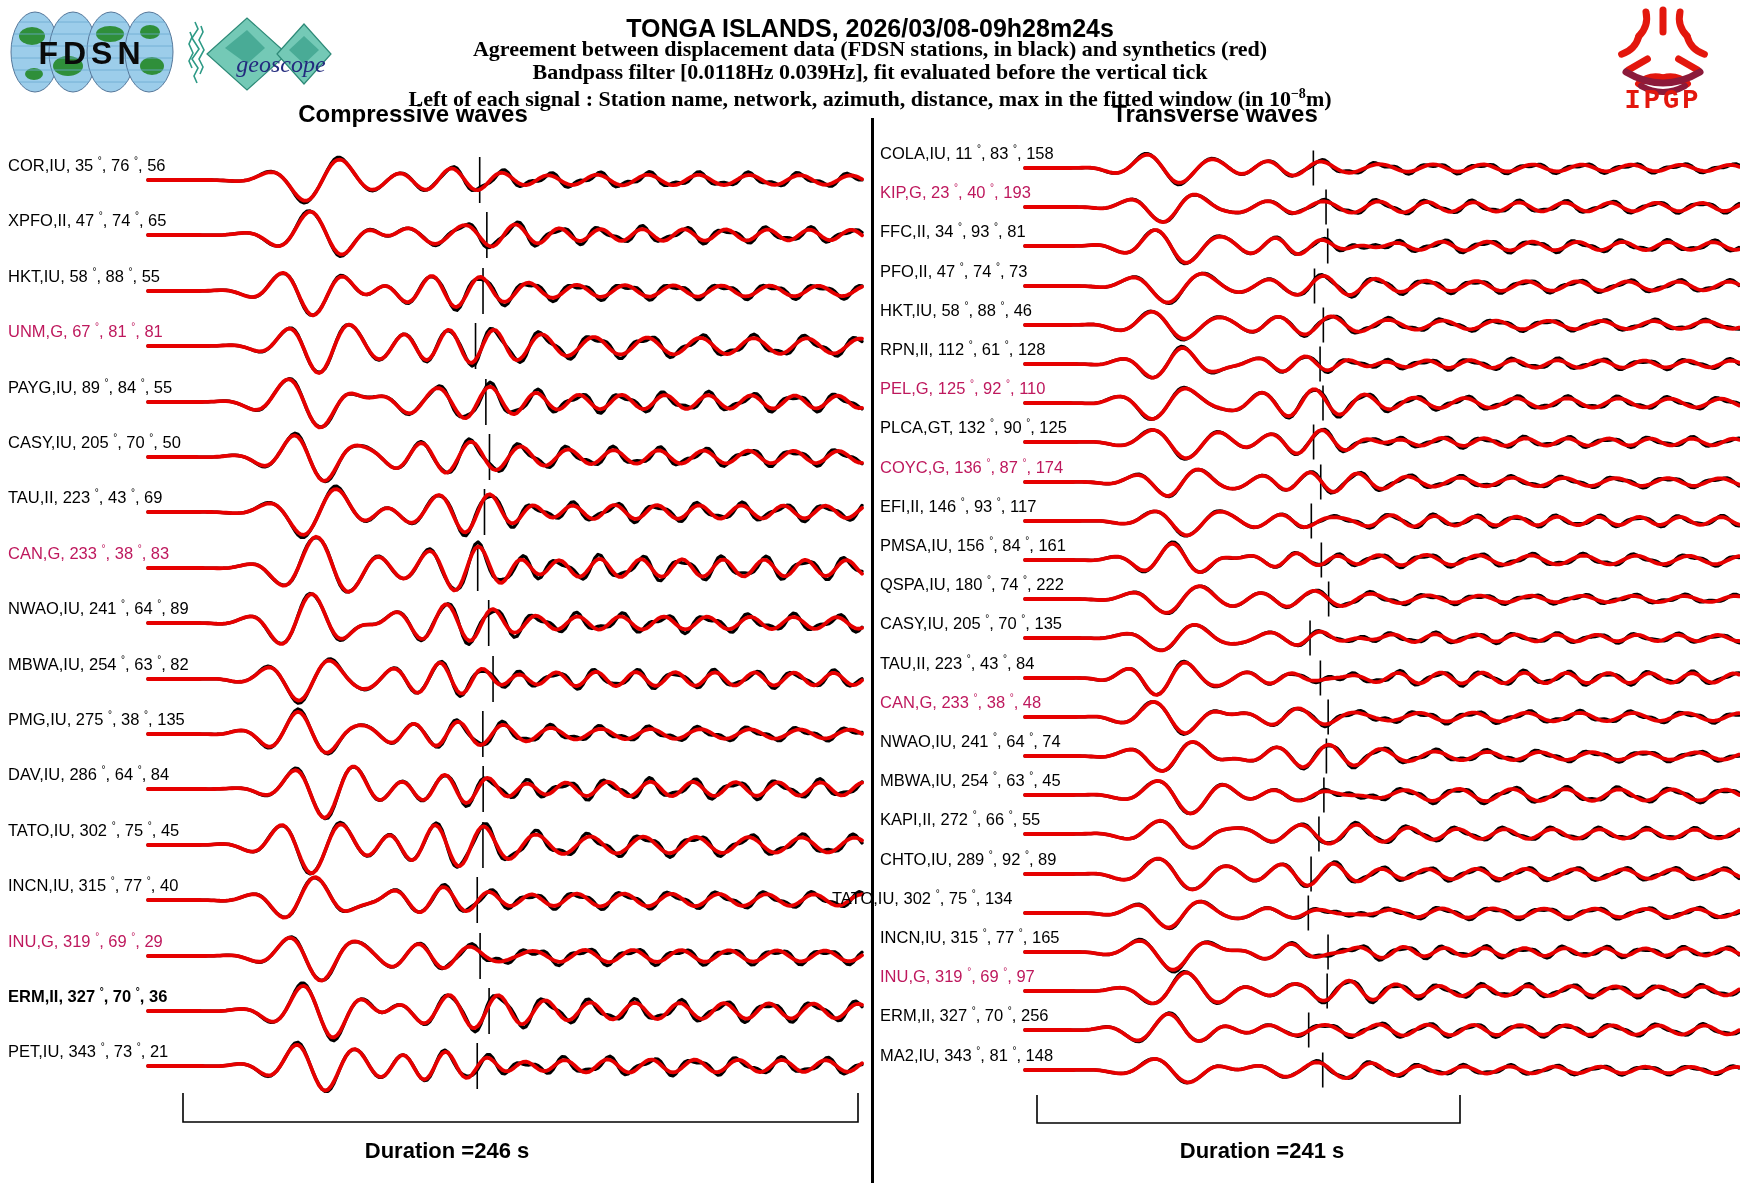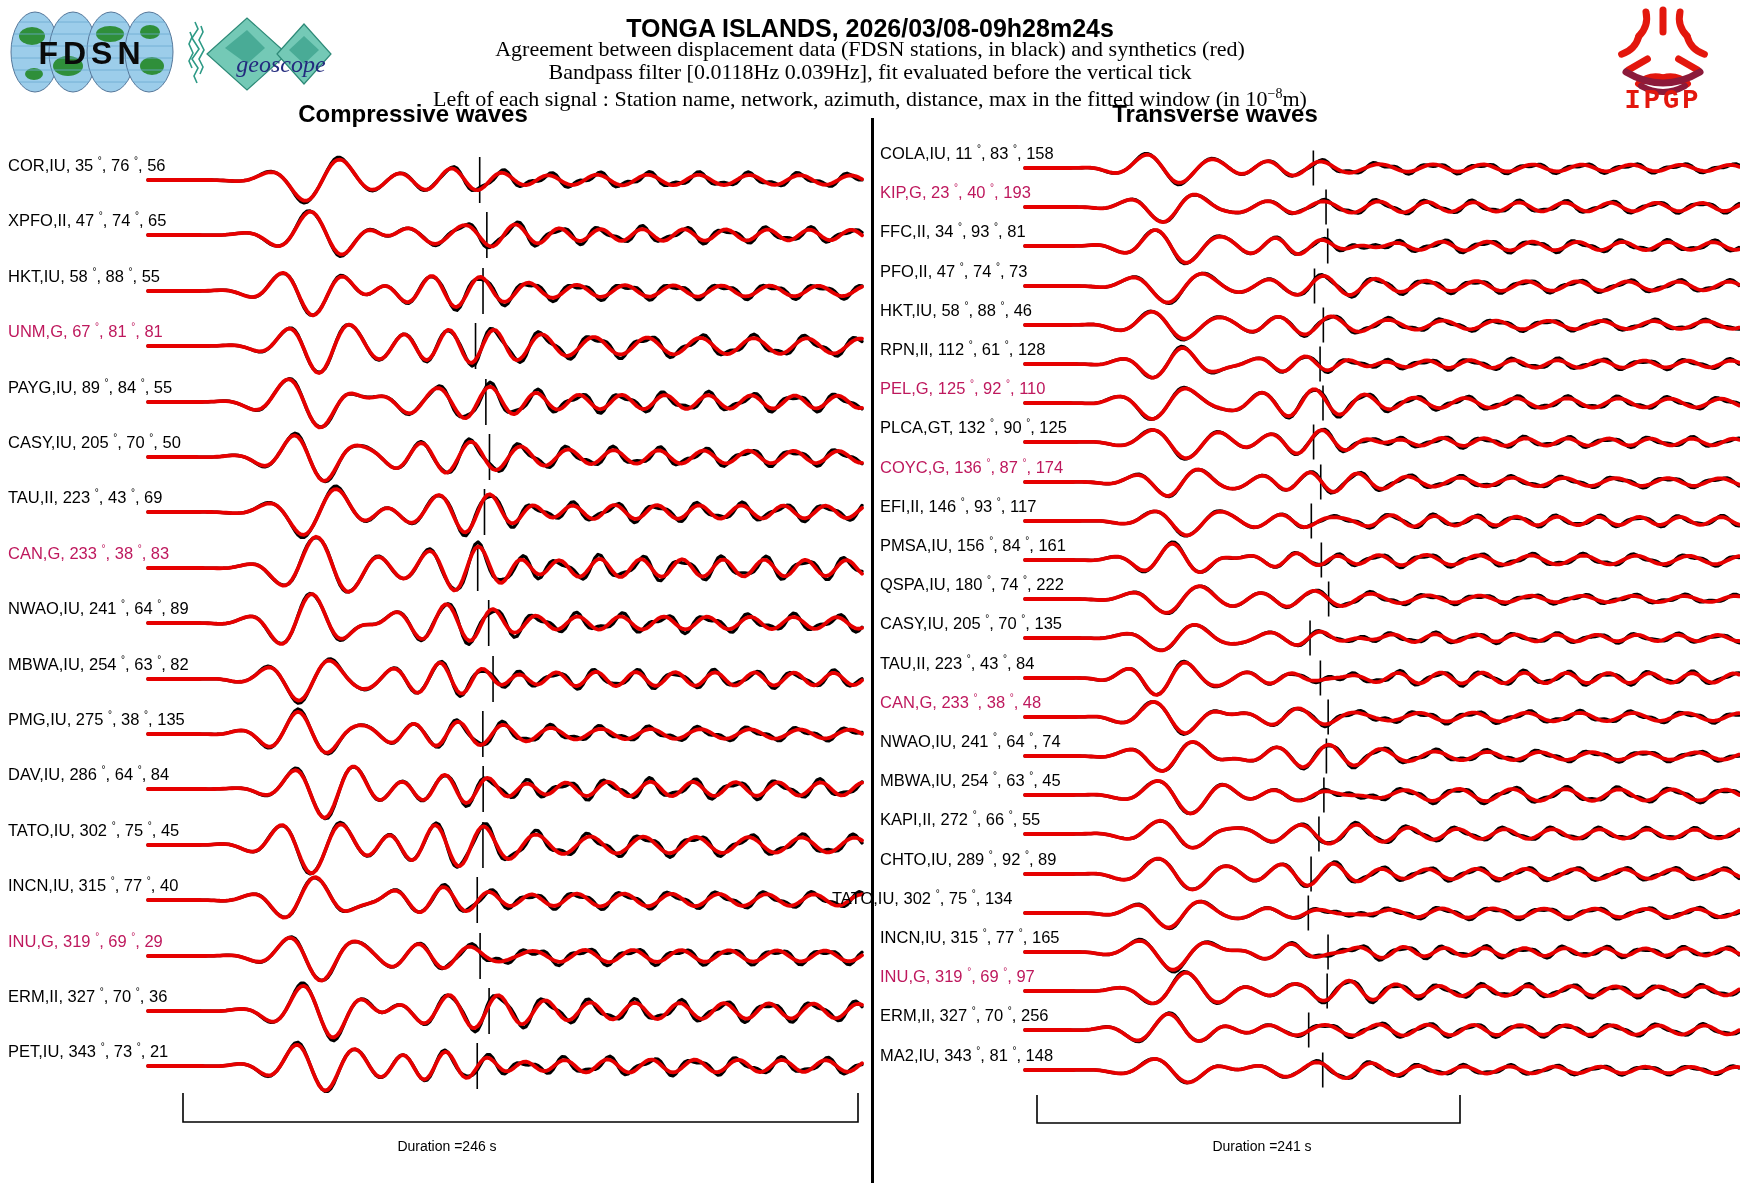--- a/index.html
+++ b/index.html
@@ -1,28 +1,28 @@
 <!DOCTYPE html>
 <html><head>
 <meta charset="utf-8">
 <style>
   html,body{margin:0;padding:0;background:#ffffff;}
   #fig{position:relative;width:1740px;height:1183px;background:#fff;overflow:hidden;
        font-family:"Liberation Sans",sans-serif;}
-  .hdr{position:absolute;left:0;width:1740px;text-align:center;color:#000;}
+  .hdr{position:absolute;left:0;width:1740px;text-align:center;color:#000;font-weight:bold;}
   #title{top:14px;font-size:25px;font-weight:bold;font-family:"Liberation Sans",sans-serif;}
   .sub{font-family:"Liberation Serif",serif;font-size:22px;}
   #sub1{top:36px;} #sub2{top:59px;} #sub3{top:86px;}
   sup.exp{font-size:14px;}
   .coltitle{position:absolute;transform:translateX(-50%);font-size:24px;font-weight:bold;color:#000;white-space:nowrap;}
   .stlabel{position:absolute;font-size:16.5px;color:#000;white-space:nowrap;height:22px;line-height:22px;z-index:3;}
   .stlabel.green{color:#be185d;}
   .deg{font-size:10px;position:relative;top:-7px;}
   .rowsvg{position:absolute;overflow:visible;z-index:2;}
-  .durlabel{position:absolute;transform:translateX(-50%);font-size:14px;color:#000;white-space:nowrap;}
+  .durlabel{position:absolute;transform:translateX(-50%);font-size:22px;color:#000;white-space:nowrap;font-weight:bold;}
   #overlay{position:absolute;left:0;top:0;z-index:1;}
   .logo{position:absolute;}
 </style>
 </head>
 <body>
 
 <div id="fig">
 
   <svg class="logo" style="left:10px;top:8px;" width="165" height="88" viewBox="0 0 165 88">
     <defs>
@@ -197,21 +197,21 @@
         <line x1="329.2369880795572" x2="329.2369880795572" y1="-23" y2="23" stroke="#000" stroke-width="1.6"></line>
         <path d="M0.0,0.00 L3.0,0.00 6.0,0.00 9.0,0.00 12.0,0.00 15.0,0.00 18.0,-0.00 21.0,-0.00 24.0,-0.00 27.0,-0.00 30.0,-0.00 33.0,-0.00 36.0,-0.00 39.0,-0.00 42.0,-0.01 45.0,-0.01 48.0,-0.01 51.0,0.00 54.0,0.03 57.0,0.09 60.0,0.18 63.0,0.31 66.0,0.47 69.0,0.64 72.0,0.79 75.0,0.85 78.0,0.77 81.0,0.48 84.0,-0.04 87.0,-0.77 90.0,-1.65 93.0,-2.61 96.0,-3.60 99.0,-4.56 102.0,-5.40 105.0,-5.94 108.0,-5.94 111.0,-5.11 114.0,-3.27 117.0,-0.44 120.0,3.09 123.0,6.86 126.0,10.41 129.0,13.38 132.0,15.61 135.0,16.98 138.0,17.29 141.0,16.20 144.0,13.34 147.0,8.59 150.0,2.26 153.0,-4.84 156.0,-11.60 159.0,-17.04 162.0,-20.59 165.0,-22.19 168.0,-22.09 171.0,-20.59 174.0,-17.86 177.0,-13.93 180.0,-8.94 183.0,-3.32 186.0,2.22 189.0,6.85 192.0,9.96 195.0,11.36 198.0,11.35 201.0,10.46 204.0,9.26 207.0,8.10 210.0,7.07 213.0,6.12 216.0,5.15 219.0,4.13 222.0,3.05 225.0,1.91 228.0,0.65 231.0,-0.83 234.0,-2.64 237.0,-4.76 240.0,-6.99 243.0,-8.94 246.0,-10.11 249.0,-9.98 252.0,-8.27 255.0,-5.03 258.0,-0.72 261.0,3.89 264.0,7.94 267.0,10.75 270.0,11.97 273.0,11.64 276.0,9.96 279.0,7.17 282.0,3.39 285.0,-1.25 288.0,-6.38 291.0,-11.22 294.0,-14.59 297.0,-15.35 300.0,-12.90 303.0,-7.65 306.0,-0.97 309.0,5.27 312.0,9.50 315.0,11.05 318.0,10.29 321.0,8.31 324.0,6.12 327.0,4.16 330.0,2.19 333.0,-0.37 336.0,-3.70 339.0,-7.27 342.0,-9.84 345.0,-10.11 348.0,-7.49 351.0,-2.56 354.0,3.04 357.0,7.31 360.0,8.84 363.0,7.41 366.0,4.04 369.0,0.40 372.0,-2.10 375.0,-2.96 378.0,-2.69 381.0,-2.32 384.0,-2.67 387.0,-3.71 390.0,-4.60 393.0,-4.20 396.0,-1.83 399.0,2.15 402.0,6.39 405.0,9.15 408.0,9.16 411.0,6.33 414.0,1.75 417.0,-2.78 420.0,-5.71 423.0,-6.42 426.0,-5.39 429.0,-3.83 432.0,-2.80 435.0,-2.65 438.0,-2.83 441.0,-2.28 444.0,-0.24 447.0,3.19 450.0,6.90 453.0,9.32 456.0,9.18 459.0,6.27 462.0,1.55 465.0,-3.24 468.0,-6.45 471.0,-7.32 474.0,-6.18 477.0,-4.20 480.0,-2.59 483.0,-1.93 486.0,-1.86 489.0,-1.43 492.0,0.20 495.0,3.12 498.0,6.48 501.0,8.80 504.0,8.81 507.0,6.12 510.0,1.55 513.0,-3.28 516.0,-6.69 519.0,-7.73 522.0,-6.59 525.0,-4.36 528.0,-2.32 531.0,-1.23 534.0,-0.95 537.0,-0.65 540.0,0.57 543.0,2.99 546.0,5.95 549.0,8.16 552.0,8.31 555.0,5.90 558.0,1.54 561.0,-3.26 564.0,-6.80 567.0,-8.02 570.0,-6.92 573.0,-4.50 576.0,-2.08 579.0,-0.59 582.0,-0.09 585.0,0.12 588.0,0.96 591.0,2.87 594.0,5.43 597.0,7.47 600.0,7.75 603.0,5.62 606.0,1.51 609.0,-3.19 612.0,-6.83 615.0,-8.21 618.0,-7.19 621.0,-4.64 624.0,-1.90 627.0,-0.02 630.0,0.71 633.0,0.87 636.0,1.38 639.0,2.79 642.0,4.92 645.0,6.76 648.0,7.13 651.0,5.28 654.0,1.46 657.0,-3.09 660.0,-6.77 663.0,-8.30 666.0,-7.39 669.0,-4.76 672.0,-1.75 675.0,0.47 678.0,1.45 681.0,1.60 684.0,1.80 687.0,2.75 690.0,4.42 693.0,6.04 696.0,6.46 699.0,4.88 702.0,1.39 705.0,-2.96 708.0,-6.63 711.0,-8.29 714.0,-7.51 " fill="none" stroke="#000000" stroke-width="3.3" stroke-linejoin="round" stroke-linecap="round"></path>
         <path d="M0.0,0.00 L3.0,0.00 6.0,0.00 9.0,0.00 12.0,0.00 15.0,0.00 18.0,-0.00 21.0,-0.00 24.0,-0.00 27.0,-0.00 30.0,-0.00 33.0,-0.00 36.0,-0.00 39.0,-0.00 42.0,-0.00 45.0,-0.01 48.0,-0.01 51.0,0.00 54.0,0.03 57.0,0.09 60.0,0.18 63.0,0.32 66.0,0.47 69.0,0.63 72.0,0.74 75.0,0.78 78.0,0.68 81.0,0.42 84.0,-0.04 87.0,-0.72 90.0,-1.59 93.0,-2.61 96.0,-3.69 99.0,-4.70 102.0,-5.47 105.0,-5.82 108.0,-5.59 111.0,-4.65 114.0,-2.91 117.0,-0.39 120.0,2.78 123.0,6.37 126.0,10.05 129.0,13.41 132.0,16.02 135.0,17.48 138.0,17.46 141.0,15.80 144.0,12.50 147.0,7.77 150.0,1.99 153.0,-4.30 156.0,-10.47 159.0,-15.88 162.0,-19.98 165.0,-22.34 168.0,-22.75 171.0,-21.23 174.0,-18.02 177.0,-13.54 180.0,-8.33 183.0,-2.99 186.0,1.93 189.0,5.99 192.0,8.91 195.0,10.60 198.0,11.13 201.0,10.74 204.0,9.71 207.0,8.38 210.0,7.02 213.0,5.80 216.0,4.80 219.0,3.96 222.0,3.14 225.0,2.17 228.0,0.90 231.0,-0.75 234.0,-2.75 237.0,-4.93 240.0,-7.00 243.0,-8.61 246.0,-9.41 249.0,-9.09 252.0,-7.53 255.0,-4.78 258.0,-1.11 261.0,3.01 264.0,6.98 267.0,10.17 270.0,12.00 273.0,12.11 276.0,10.37 279.0,6.98 282.0,2.41 285.0,-2.63 288.0,-7.34 291.0,-10.94 294.0,-12.84 297.0,-12.72 300.0,-10.61 303.0,-6.88 306.0,-2.17 309.0,2.73 312.0,7.00 315.0,9.95 318.0,11.16 321.0,10.51 324.0,8.19 327.0,4.69 330.0,0.68 333.0,-3.14 336.0,-6.12 339.0,-7.80 342.0,-7.98 345.0,-6.74 348.0,-4.39 351.0,-1.43 354.0,1.56 357.0,4.03 360.0,5.56 363.0,5.92 366.0,5.10 369.0,3.31 372.0,0.93 375.0,-1.56 378.0,-3.71 381.0,-5.11 384.0,-5.53 387.0,-4.89 390.0,-3.33 393.0,-1.14 396.0,1.28 399.0,3.51 402.0,5.15 405.0,5.92 408.0,5.68 411.0,4.47 414.0,2.49 417.0,0.08 420.0,-2.38 423.0,-4.47 426.0,-5.85 429.0,-6.30 432.0,-5.74 435.0,-4.26 438.0,-2.10 441.0,0.40 444.0,2.85 447.0,4.85 450.0,6.09 453.0,6.38 456.0,5.67 459.0,4.07 462.0,1.84 465.0,-0.67 468.0,-3.08 471.0,-5.00 474.0,-6.14 477.0,-6.33 480.0,-5.53 483.0,-3.87 486.0,-1.62 489.0,0.88 492.0,3.23 495.0,5.08 498.0,6.13 501.0,6.23 504.0,5.36 507.0,3.66 510.0,1.40 513.0,-1.07 516.0,-3.36 519.0,-5.13 522.0,-6.10 525.0,-6.12 528.0,-5.18 531.0,-3.45 534.0,-1.19 537.0,1.25 540.0,3.49 543.0,5.18 546.0,6.06 549.0,5.99 552.0,5.00 555.0,3.24 558.0,0.98 561.0,-1.43 564.0,-3.60 567.0,-5.21 570.0,-6.01 573.0,-5.87 576.0,-4.82 579.0,-3.03 582.0,-0.77 585.0,1.60 588.0,3.71 591.0,5.24 594.0,5.95 597.0,5.74 600.0,4.63 603.0,2.82 606.0,0.57 609.0,-1.76 612.0,-3.81 615.0,-5.26 618.0,-5.89 621.0,-5.60 624.0,-4.45 627.0,-2.61 630.0,-0.37 633.0,1.91 636.0,3.90 639.0,5.27 642.0,5.82 645.0,5.46 648.0,4.26 651.0,2.40 654.0,0.18 657.0,-2.06 660.0,-3.98 663.0,-5.27 666.0,-5.74 669.0,-5.32 672.0,-4.07 675.0,-2.20 678.0,0.01 681.0,2.21 684.0,4.05 687.0,5.26 690.0,5.66 693.0,5.17 696.0,3.88 699.0,2.00 702.0,-0.19 705.0,-2.34 708.0,-4.12 711.0,-5.25 714.0,-5.57 " fill="none" stroke="#e60000" stroke-width="3.8" stroke-linejoin="round" stroke-linecap="round"></path>
       </svg>
       <div class="stlabel green" style="left: 8px; top: 929.6px;">INU,G, 319 <span class="deg">°</span>, 69 <span class="deg">°</span>, 29</div>
       <svg class="rowsvg" width="714" height="78" viewBox="0 -39 714 78" style="left: 148px; top: 916.6px;">
         <line x1="332.1119356170623" x2="332.1119356170623" y1="-23" y2="23" stroke="#000" stroke-width="1.6"></line>
         <path d="M0.0,-0.00 L3.0,-0.00 6.0,-0.00 9.0,-0.00 12.0,-0.00 15.0,-0.00 18.0,-0.00 21.0,-0.00 24.0,0.00 27.0,0.00 30.0,0.00 33.0,0.00 36.0,0.00 39.0,0.00 42.0,0.00 45.0,0.00 48.0,0.00 51.0,0.00 54.0,0.00 57.0,-0.01 60.0,-0.03 63.0,-0.08 66.0,-0.16 69.0,-0.29 72.0,-0.45 75.0,-0.63 78.0,-0.76 81.0,-0.78 84.0,-0.64 87.0,-0.30 90.0,0.22 93.0,0.92 96.0,1.77 99.0,2.75 102.0,3.84 105.0,4.94 108.0,5.86 111.0,6.33 114.0,6.04 117.0,4.80 120.0,2.60 123.0,-0.38 126.0,-3.80 129.0,-7.36 132.0,-10.81 135.0,-14.01 138.0,-16.76 141.0,-18.65 144.0,-19.12 147.0,-17.62 150.0,-13.88 153.0,-8.15 156.0,-1.22 159.0,5.91 162.0,12.30 165.0,17.44 168.0,21.17 171.0,23.53 174.0,24.46 177.0,23.76 180.0,21.18 183.0,16.71 186.0,10.78 189.0,4.26 192.0,-1.89 195.0,-6.90 198.0,-10.46 201.0,-12.67 204.0,-13.86 207.0,-14.29 210.0,-14.08 213.0,-13.19 216.0,-11.57 219.0,-9.28 222.0,-6.51 225.0,-3.46 228.0,-0.34 231.0,2.73 234.0,5.64 237.0,8.21 240.0,10.14 243.0,11.10 246.0,10.82 249.0,9.23 252.0,6.49 255.0,2.97 258.0,-0.90 261.0,-4.72 264.0,-8.15 267.0,-10.86 270.0,-12.47 273.0,-12.55 276.0,-10.74 279.0,-7.00 282.0,-1.78 285.0,3.92 288.0,8.84 291.0,11.92 294.0,12.69 297.0,11.45 300.0,9.08 303.0,6.45 306.0,4.02 309.0,1.66 312.0,-1.13 315.0,-4.58 318.0,-8.32 321.0,-11.30 324.0,-12.31 327.0,-10.67 330.0,-6.74 333.0,-1.86 336.0,2.25 339.0,4.38 342.0,4.40 345.0,3.25 348.0,2.36 351.0,2.76 354.0,4.45 357.0,6.42 360.0,7.24 363.0,5.95 366.0,2.67 369.0,-1.43 372.0,-4.72 375.0,-6.04 378.0,-5.29 381.0,-3.44 384.0,-1.94 387.0,-1.80 390.0,-3.02 393.0,-4.53 396.0,-4.88 399.0,-3.07 402.0,0.74 405.0,5.25 408.0,8.64 411.0,9.51 414.0,7.60 417.0,3.90 420.0,0.05 423.0,-2.49 426.0,-3.22 429.0,-2.75 432.0,-2.27 435.0,-2.78 438.0,-4.37 441.0,-6.13 444.0,-6.67 447.0,-4.95 450.0,-1.02 453.0,3.92 456.0,8.01 459.0,9.68 462.0,8.43 465.0,5.03 468.0,1.07 471.0,-1.87 474.0,-3.06 477.0,-2.86 480.0,-2.37 483.0,-2.66 486.0,-3.99 489.0,-5.67 492.0,-6.40 495.0,-5.07 498.0,-1.52 501.0,3.24 504.0,7.45 507.0,9.47 510.0,8.61 513.0,5.42 516.0,1.41 519.0,-1.81 522.0,-3.31 525.0,-3.26 528.0,-2.64 531.0,-2.58 534.0,-3.55 537.0,-5.04 540.0,-5.88 543.0,-4.92 546.0,-1.80 549.0,2.68 552.0,6.90 555.0,9.19 558.0,8.69 561.0,5.75 564.0,1.72 567.0,-1.73 570.0,-3.53 573.0,-3.65 576.0,-2.95 579.0,-2.58 582.0,-3.17 585.0,-4.44 588.0,-5.33 591.0,-4.69 594.0,-2.01 597.0,2.16 600.0,6.33 603.0,8.85 606.0,8.71 609.0,6.04 612.0,2.06 615.0,-1.58 618.0,-3.68 621.0,-4.01 624.0,-3.28 627.0,-2.64 630.0,-2.86 633.0,-3.87 636.0,-4.77 639.0,-4.41 642.0,-2.14 645.0,1.68 648.0,5.76 651.0,8.46 654.0,8.65 657.0,6.28 660.0,2.41 663.0,-1.38 666.0,-3.76 669.0,-4.32 672.0,-3.61 675.0,-2.75 678.0,-2.62 681.0,-3.36 684.0,-4.21 687.0,-4.08 690.0,-2.21 693.0,1.25 696.0,5.18 699.0,8.01 702.0,8.52 705.0,6.48 708.0,2.75 711.0,-1.13 714.0,-3.77 " fill="none" stroke="#000000" stroke-width="3.3" stroke-linejoin="round" stroke-linecap="round"></path>
         <path d="M0.0,-0.00 L3.0,-0.00 6.0,-0.00 9.0,-0.00 12.0,-0.00 15.0,-0.00 18.0,-0.00 21.0,-0.00 24.0,0.00 27.0,0.00 30.0,0.00 33.0,0.00 36.0,0.00 39.0,0.00 42.0,0.00 45.0,0.00 48.0,0.00 51.0,0.00 54.0,0.00 57.0,-0.01 60.0,-0.03 63.0,-0.08 66.0,-0.16 69.0,-0.28 72.0,-0.43 75.0,-0.57 78.0,-0.67 81.0,-0.69 84.0,-0.57 87.0,-0.28 90.0,0.22 93.0,0.92 96.0,1.81 99.0,2.83 102.0,3.88 105.0,4.83 108.0,5.51 111.0,5.75 114.0,5.37 117.0,4.25 120.0,2.33 123.0,-0.35 126.0,-3.67 129.0,-7.37 132.0,-11.09 135.0,-14.43 138.0,-16.93 141.0,-18.20 144.0,-17.93 147.0,-15.96 150.0,-12.31 153.0,-7.22 156.0,-1.09 159.0,5.50 162.0,11.94 165.0,17.55 168.0,21.79 171.0,24.23 174.0,24.67 177.0,23.11 180.0,19.79 183.0,15.12 186.0,9.61 189.0,3.84 192.0,-1.65 195.0,-6.44 198.0,-10.22 201.0,-12.83 204.0,-14.27 207.0,-14.63 210.0,-14.07 213.0,-12.78 216.0,-10.92 219.0,-8.65 222.0,-6.07 225.0,-3.25 228.0,-0.30 231.0,2.66 234.0,5.47 237.0,7.89 240.0,9.68 243.0,10.59 246.0,10.41 249.0,9.04 252.0,6.54 255.0,3.12 258.0,-0.84 261.0,-4.86 264.0,-8.37 267.0,-10.86 270.0,-11.94 273.0,-11.41 276.0,-9.29 279.0,-5.85 282.0,-1.58 285.0,2.93 288.0,7.02 291.0,10.14 294.0,11.85 297.0,11.97 300.0,10.53 303.0,7.80 306.0,4.21 309.0,0.30 312.0,-3.41 315.0,-6.44 318.0,-8.47 321.0,-9.32 324.0,-9.02 327.0,-7.72 330.0,-5.70 333.0,-3.29 336.0,-0.80 339.0,1.46 342.0,3.30 345.0,4.61 348.0,5.34 351.0,5.54 354.0,5.28 357.0,4.65 360.0,3.74 363.0,2.62 366.0,1.36 369.0,0.02 372.0,-1.33 375.0,-2.62 378.0,-3.73 381.0,-4.56 384.0,-4.99 387.0,-4.92 390.0,-4.30 393.0,-3.14 396.0,-1.55 399.0,0.32 402.0,2.24 405.0,3.94 408.0,5.19 411.0,5.79 414.0,5.61 417.0,4.65 420.0,3.01 423.0,0.92 426.0,-1.33 429.0,-3.43 432.0,-5.05 435.0,-5.95 438.0,-5.99 441.0,-5.15 444.0,-3.54 447.0,-1.40 450.0,0.95 453.0,3.16 456.0,4.90 459.0,5.91 462.0,6.03 465.0,5.24 468.0,3.66 471.0,1.53 474.0,-0.82 477.0,-3.05 480.0,-4.80 483.0,-5.83 486.0,-5.97 489.0,-5.20 492.0,-3.64 495.0,-1.54 498.0,0.79 501.0,2.99 504.0,4.74 507.0,5.75 510.0,5.89 513.0,5.13 516.0,3.60 519.0,1.52 522.0,-0.78 525.0,-2.96 528.0,-4.67 531.0,-5.68 534.0,-5.81 537.0,-5.06 540.0,-3.54 543.0,-1.49 546.0,0.78 549.0,2.92 552.0,4.62 555.0,5.60 558.0,5.73 561.0,4.99 564.0,3.49 567.0,1.47 570.0,-0.77 573.0,-2.89 576.0,-4.56 579.0,-5.53 582.0,-5.65 585.0,-4.92 588.0,-3.44 591.0,-1.44 594.0,0.77 597.0,2.85 600.0,4.50 603.0,5.45 606.0,5.58 609.0,4.85 612.0,3.39 615.0,1.42 618.0,-0.76 621.0,-2.82 624.0,-4.44 627.0,-5.38 630.0,-5.50 633.0,-4.78 636.0,-3.34 639.0,-1.39 642.0,0.76 645.0,2.78 648.0,4.38 651.0,5.31 654.0,5.42 657.0,4.71 660.0,3.29 663.0,1.37 666.0,-0.75 669.0,-2.75 672.0,-4.32 675.0,-5.23 678.0,-5.34 681.0,-4.64 684.0,-3.24 687.0,-1.34 690.0,0.75 693.0,2.71 696.0,4.26 699.0,5.16 702.0,5.26 705.0,4.57 708.0,3.18 711.0,1.32 714.0,-0.74 " fill="none" stroke="#e60000" stroke-width="3.8" stroke-linejoin="round" stroke-linecap="round"></path>
       </svg>
-      <div class="stlabel" style="left: 8px; top: 985px;">ERM,II, 327 <span class="deg">°</span>, 70 <span class="deg">°</span>, 36</div>
+      <div class="stlabel" style="left: 8px; top: 985px; font-weight: bold;">ERM,II, 327 <span class="deg">°</span>, 70 <span class="deg">°</span>, 36</div>
       <svg class="rowsvg" width="714" height="78" viewBox="0 -39 714 78" style="left: 148px; top: 972px;">
         <line x1="341.09444209371225" x2="341.09444209371225" y1="-23" y2="23" stroke="#000" stroke-width="1.6"></line>
         <path d="M0.0,0.00 L3.0,0.00 6.0,-0.00 9.0,-0.00 12.0,-0.00 15.0,-0.00 18.0,-0.00 21.0,-0.00 24.0,-0.00 27.0,-0.00 30.0,-0.00 33.0,-0.00 36.0,-0.00 39.0,0.00 42.0,0.00 45.0,0.00 48.0,0.01 51.0,0.02 54.0,0.04 57.0,0.06 60.0,0.09 63.0,0.12 66.0,0.12 69.0,0.08 72.0,-0.02 75.0,-0.21 78.0,-0.51 81.0,-0.88 84.0,-1.28 87.0,-1.66 90.0,-1.93 93.0,-2.05 96.0,-1.96 99.0,-1.61 102.0,-0.90 105.0,0.26 108.0,1.94 111.0,4.11 114.0,6.54 117.0,8.85 120.0,10.59 123.0,11.39 126.0,11.07 129.0,9.59 132.0,7.05 135.0,3.45 138.0,-1.21 141.0,-6.90 144.0,-13.28 147.0,-19.60 150.0,-24.78 153.0,-27.74 156.0,-27.81 159.0,-24.95 162.0,-19.72 165.0,-12.92 168.0,-5.28 171.0,2.73 174.0,10.77 177.0,18.35 180.0,24.68 183.0,28.77 186.0,29.80 189.0,27.53 192.0,22.46 195.0,15.67 198.0,8.42 201.0,1.74 204.0,-3.80 207.0,-7.97 210.0,-10.74 213.0,-12.06 216.0,-11.88 219.0,-10.26 222.0,-7.52 225.0,-4.27 228.0,-1.26 231.0,0.82 234.0,1.56 237.0,0.93 240.0,-0.72 243.0,-2.83 246.0,-4.77 249.0,-6.02 252.0,-6.26 255.0,-5.40 258.0,-3.55 261.0,-0.92 264.0,2.25 267.0,5.68 270.0,9.05 273.0,11.86 276.0,13.45 279.0,13.14 282.0,10.48 285.0,5.58 288.0,-0.78 291.0,-7.27 294.0,-12.47 297.0,-15.39 300.0,-15.83 303.0,-14.26 306.0,-11.47 309.0,-8.01 312.0,-3.93 315.0,1.07 318.0,7.03 321.0,13.33 324.0,18.50 327.0,20.76 330.0,18.84 333.0,12.79 336.0,4.10 339.0,-4.80 342.0,-11.60 345.0,-15.02 348.0,-15.20 351.0,-13.34 354.0,-10.81 357.0,-8.34 360.0,-5.72 363.0,-2.19 366.0,2.76 369.0,8.67 372.0,14.03 375.0,16.89 378.0,15.78 381.0,10.66 384.0,3.01 387.0,-4.70 390.0,-10.13 393.0,-12.08 396.0,-10.87 399.0,-7.95 402.0,-4.97 405.0,-2.89 408.0,-1.53 411.0,0.02 414.0,2.60 417.0,6.24 420.0,9.85 423.0,11.73 426.0,10.46 429.0,5.85 432.0,-0.83 435.0,-7.33 438.0,-11.40 441.0,-11.85 444.0,-9.05 447.0,-4.58 450.0,-0.36 453.0,2.33 456.0,3.39 459.0,3.69 462.0,4.30 465.0,5.69 468.0,7.29 471.0,7.81 474.0,6.03 477.0,1.68 480.0,-4.20 483.0,-9.57 486.0,-12.36 489.0,-11.46 492.0,-7.28 495.0,-1.53 498.0,3.64 501.0,6.67 504.0,7.22 507.0,6.15 510.0,4.78 513.0,4.04 516.0,3.90 519.0,3.49 522.0,1.74 525.0,-1.75 528.0,-6.25 531.0,-10.09 534.0,-11.48 537.0,-9.43 540.0,-4.39 543.0,1.91 546.0,7.23 549.0,9.87 552.0,9.42 555.0,6.77 558.0,3.50 561.0,0.99 564.0,-0.32 567.0,-0.97 570.0,-1.97 573.0,-3.94 576.0,-6.60 579.0,-8.72 582.0,-8.85 585.0,-6.12 588.0,-0.95 591.0,5.06 594.0,9.74 597.0,11.44 600.0,9.73 603.0,5.60 606.0,0.86 609.0,-2.78 612.0,-4.53 615.0,-4.73 618.0,-4.39 621.0,-4.48 624.0,-5.18 627.0,-5.76 630.0,-5.08 633.0,-2.35 636.0,2.18 639.0,7.14 642.0,10.62 645.0,11.12 648.0,8.27 651.0,3.11 654.0,-2.43 657.0,-6.43 660.0,-7.91 663.0,-7.10 666.0,-5.14 669.0,-3.33 672.0,-2.32 675.0,-1.84 678.0,-0.98 681.0,1.04 684.0,4.25 687.0,7.66 690.0,9.71 693.0,9.09 696.0,5.51 699.0,-0.00 702.0,-5.54 705.0,-9.17 708.0,-9.83 711.0,-7.75 714.0,-4.22 " fill="none" stroke="#000000" stroke-width="3.3" stroke-linejoin="round" stroke-linecap="round"></path>
         <path d="M0.0,0.00 L3.0,0.00 6.0,-0.00 9.0,-0.00 12.0,-0.00 15.0,-0.00 18.0,-0.00 21.0,-0.00 24.0,-0.00 27.0,-0.00 30.0,-0.00 33.0,-0.00 36.0,-0.00 39.0,0.00 42.0,0.00 45.0,0.00 48.0,0.01 51.0,0.02 54.0,0.04 57.0,0.06 60.0,0.10 63.0,0.12 66.0,0.12 69.0,0.08 72.0,-0.02 75.0,-0.19 78.0,-0.45 81.0,-0.78 84.0,-1.15 87.0,-1.53 90.0,-1.86 93.0,-2.04 96.0,-2.01 99.0,-1.65 102.0,-0.91 105.0,0.25 108.0,1.83 111.0,3.73 114.0,5.81 117.0,7.84 120.0,9.53 123.0,10.58 126.0,10.69 129.0,9.61 132.0,7.23 135.0,3.55 138.0,-1.23 141.0,-6.73 144.0,-12.45 147.0,-17.76 150.0,-22.01 153.0,-24.61 156.0,-25.10 159.0,-23.26 162.0,-19.12 165.0,-12.99 168.0,-5.44 171.0,2.78 174.0,10.82 177.0,17.81 180.0,23.05 183.0,26.00 186.0,26.43 189.0,24.41 192.0,20.29 195.0,14.66 198.0,8.26 201.0,1.87 204.0,-3.78 207.0,-8.11 210.0,-10.78 213.0,-11.68 216.0,-10.97 219.0,-9.01 222.0,-6.32 225.0,-3.47 228.0,-1.00 231.0,0.68 234.0,1.31 237.0,0.88 240.0,-0.44 243.0,-2.27 246.0,-4.16 249.0,-5.62 252.0,-6.20 255.0,-5.66 258.0,-3.90 261.0,-1.09 264.0,2.40 267.0,6.07 270.0,9.32 273.0,11.57 276.0,12.37 279.0,11.48 282.0,8.88 285.0,4.84 288.0,-0.17 291.0,-5.46 294.0,-10.29 297.0,-13.93 300.0,-15.79 303.0,-15.52 306.0,-13.05 309.0,-8.66 312.0,-2.90 315.0,3.40 318.0,9.34 321.0,14.03 324.0,16.74 327.0,17.05 330.0,14.89 333.0,10.58 336.0,4.78 339.0,-1.64 342.0,-7.69 345.0,-12.47 348.0,-15.28 351.0,-15.74 354.0,-13.85 357.0,-9.97 360.0,-4.74 363.0,0.98 366.0,6.31 369.0,10.44 372.0,12.78 375.0,13.04 378.0,11.27 381.0,7.83 384.0,3.32 387.0,-1.50 390.0,-5.86 393.0,-9.07 396.0,-10.67 399.0,-10.46 402.0,-8.54 405.0,-5.29 408.0,-1.27 411.0,2.81 414.0,6.28 417.0,8.58 420.0,9.34 423.0,8.47 426.0,6.17 429.0,2.86 432.0,-0.88 435.0,-4.40 438.0,-7.09 441.0,-8.50 444.0,-8.40 447.0,-6.83 450.0,-4.08 453.0,-0.64 456.0,2.88 459.0,5.86 462.0,7.80 465.0,8.35 468.0,7.43 471.0,5.20 474.0,2.08 477.0,-1.40 480.0,-4.61 483.0,-7.00 486.0,-8.15 489.0,-7.87 492.0,-6.20 495.0,-3.45 498.0,-0.10 501.0,3.25 504.0,6.02 507.0,7.72 510.0,8.07 513.0,6.99 516.0,4.69 519.0,1.58 522.0,-1.80 525.0,-4.86 528.0,-7.05 531.0,-7.99 534.0,-7.53 537.0,-5.75 540.0,-2.97 543.0,0.33 546.0,3.55 549.0,6.15 552.0,7.65 555.0,7.81 558.0,6.60 561.0,4.23 564.0,1.13 567.0,-2.16 570.0,-5.06 573.0,-7.06 576.0,-7.82 579.0,-7.20 582.0,-5.32 585.0,-2.51 588.0,0.73 591.0,3.83 594.0,6.24 597.0,7.56 600.0,7.54 603.0,6.20 606.0,3.77 609.0,0.69 612.0,-2.49 615.0,-5.24 618.0,-7.05 621.0,-7.62 624.0,-6.85 627.0,-4.88 630.0,-2.06 633.0,1.11 636.0,4.07 639.0,6.31 642.0,7.43 645.0,7.25 648.0,5.79 651.0,3.32 654.0,0.28 657.0,-2.80 660.0,-5.38 663.0,-7.00 666.0,-7.40 669.0,-6.49 672.0,-4.44 675.0,-1.63 678.0,1.46 681.0,4.29 684.0,6.35 687.0,7.29 690.0,6.94 693.0,5.38 696.0,2.88 699.0,-0.11 702.0,-3.08 705.0,-5.49 708.0,-6.94 711.0,-7.16 714.0,-6.12 " fill="none" stroke="#e60000" stroke-width="3.8" stroke-linejoin="round" stroke-linecap="round"></path>
       </svg>
       <div class="stlabel" style="left: 8px; top: 1040.4px;">PET,IU, 343 <span class="deg">°</span>, 73 <span class="deg">°</span>, 21</div>
       <svg class="rowsvg" width="714" height="78" viewBox="0 -39 714 78" style="left: 148px; top: 1027.4px;">
         <line x1="329.23473533172626" x2="329.23473533172626" y1="-23" y2="23" stroke="#000" stroke-width="1.6"></line>
         <path d="M0.0,0.00 L3.0,0.00 6.0,0.00 9.0,0.00 12.0,-0.00 15.0,-0.00 18.0,-0.00 21.0,-0.00 24.0,-0.00 27.0,-0.00 30.0,-0.00 33.0,-0.00 36.0,-0.00 39.0,-0.00 42.0,-0.00 45.0,0.00 48.0,0.00 51.0,0.01 54.0,0.02 57.0,0.04 60.0,0.07 63.0,0.10 66.0,0.12 69.0,0.10 72.0,0.01 75.0,-0.21 78.0,-0.55 81.0,-0.99 84.0,-1.47 87.0,-1.87 90.0,-2.11 93.0,-2.11 96.0,-1.81 99.0,-1.16 102.0,-0.08 105.0,1.49 108.0,3.55 111.0,5.91 114.0,8.19 117.0,9.88 120.0,10.51 123.0,9.80 126.0,7.74 129.0,4.54 132.0,0.45 135.0,-4.33 138.0,-9.60 141.0,-14.98 144.0,-19.78 147.0,-23.02 150.0,-23.75 153.0,-21.46 156.0,-16.35 159.0,-9.28 162.0,-1.42 165.0,6.23 168.0,13.05 171.0,18.72 174.0,22.97 177.0,25.34 180.0,25.28 183.0,22.46 186.0,17.09 189.0,9.98 192.0,2.37 195.0,-4.57 198.0,-10.09 201.0,-13.89 204.0,-16.03 207.0,-16.61 210.0,-15.69 213.0,-13.24 216.0,-9.37 219.0,-4.48 222.0,0.80 225.0,5.68 228.0,9.40 231.0,11.41 234.0,11.44 237.0,9.52 240.0,5.97 243.0,1.39 246.0,-3.41 249.0,-7.57 252.0,-10.32 255.0,-11.16 258.0,-9.94 261.0,-6.85 264.0,-2.38 267.0,2.84 270.0,8.01 273.0,12.22 276.0,14.54 279.0,14.16 282.0,10.75 285.0,4.69 288.0,-2.78 291.0,-9.83 294.0,-14.61 297.0,-15.91 300.0,-13.64 303.0,-8.80 306.0,-3.00 309.0,2.27 312.0,6.16 315.0,8.59 318.0,9.87 321.0,10.20 324.0,9.38 327.0,6.98 330.0,2.78 333.0,-2.66 336.0,-7.94 339.0,-11.27 342.0,-11.29 345.0,-7.83 348.0,-2.14 351.0,3.61 354.0,7.29 357.0,7.78 360.0,5.41 363.0,1.70 366.0,-1.56 369.0,-3.14 372.0,-2.97 375.0,-1.90 378.0,-1.05 381.0,-1.02 384.0,-1.54 387.0,-1.68 390.0,-0.56 393.0,1.98 396.0,5.05 399.0,7.11 402.0,6.77 405.0,3.64 408.0,-1.36 411.0,-6.34 414.0,-9.30 417.0,-9.13 420.0,-6.08 423.0,-1.60 426.0,2.45 429.0,4.77 432.0,5.10 435.0,4.24 438.0,3.33 441.0,3.12 444.0,3.46 447.0,3.44 450.0,2.06 453.0,-1.02 456.0,-5.08 459.0,-8.56 462.0,-9.80 465.0,-7.93 468.0,-3.42 471.0,2.12 474.0,6.65 477.0,8.68 480.0,7.91 483.0,5.24 486.0,2.18 489.0,-0.03 492.0,-1.01 495.0,-1.32 498.0,-1.90 501.0,-3.35 504.0,-5.41 507.0,-6.99 510.0,-6.83 513.0,-4.21 516.0,0.40 519.0,5.50 522.0,9.14 525.0,9.94 528.0,7.67 531.0,3.39 534.0,-1.12 537.0,-4.28 540.0,-5.39 543.0,-4.87 546.0,-3.78 549.0,-3.11 552.0,-3.12 555.0,-3.24 558.0,-2.48 561.0,-0.20 564.0,3.37 567.0,7.01 570.0,9.13 573.0,8.52 576.0,5.10 579.0,0.01 582.0,-4.87 585.0,-7.84 588.0,-8.11 591.0,-6.12 594.0,-3.15 597.0,-0.59 600.0,0.83 603.0,1.28 606.0,1.59 609.0,2.55 612.0,4.28 615.0,6.05 618.0,6.65 621.0,5.13 624.0,1.44 627.0,-3.36 630.0,-7.52 633.0,-9.42 636.0,-8.36 639.0,-4.89 642.0,-0.50 645.0,3.14 648.0,4.98 651.0,4.99 654.0,4.01 657.0,3.08 660.0,2.79 663.0,2.93 666.0,2.64 669.0,1.13 672.0,-1.78 675.0,-5.30 678.0,-8.00 681.0,-8.51 684.0,-6.28 687.0,-1.95 690.0,2.94 693.0,6.59 696.0,7.87 699.0,6.71 702.0,4.08 705.0,1.35 708.0,-0.49 711.0,-1.22 714.0,-1.45 " fill="none" stroke="#000000" stroke-width="3.3" stroke-linejoin="round" stroke-linecap="round"></path>
         <path d="M0.0,0.00 L3.0,0.00 6.0,0.00 9.0,0.00 12.0,-0.00 15.0,-0.00 18.0,-0.00 21.0,-0.00 24.0,-0.00 27.0,-0.00 30.0,-0.00 33.0,-0.00 36.0,-0.00 39.0,-0.00 42.0,-0.00 45.0,0.00 48.0,0.00 51.0,0.01 54.0,0.02 57.0,0.04 60.0,0.07 63.0,0.10 66.0,0.12 69.0,0.10 72.0,0.00 75.0,-0.19 78.0,-0.49 81.0,-0.88 84.0,-1.32 87.0,-1.73 90.0,-2.03 93.0,-2.10 96.0,-1.85 99.0,-1.20 102.0,-0.08 105.0,1.46 108.0,3.34 111.0,5.37 114.0,7.28 117.0,8.75 120.0,9.46 123.0,9.10 126.0,7.48 129.0,4.55 132.0,0.46 135.0,-4.46 138.0,-9.70 141.0,-14.62 144.0,-18.54 147.0,-20.84 150.0,-21.08 153.0,-19.02 156.0,-14.76 159.0,-8.66 162.0,-1.37 165.0,6.29 168.0,13.46 171.0,19.29 174.0,23.15 177.0,24.62 180.0,23.62 183.0,20.34 186.0,15.24 189.0,8.96 192.0,2.22 195.0,-4.24 198.0,-9.79 201.0,-13.92 204.0,-16.33 207.0,-16.88 210.0,-15.62 213.0,-12.78 216.0,-8.74 219.0,-3.99 222.0,0.89 225.0,5.32 228.0,8.73 231.0,10.66 234.0,10.83 237.0,9.20 240.0,6.00 243.0,1.73 246.0,-2.89 249.0,-7.05 252.0,-9.96 255.0,-11.01 258.0,-9.90 261.0,-6.74 264.0,-2.04 267.0,3.34 270.0,8.39 273.0,12.06 276.0,13.58 279.0,12.54 282.0,9.07 285.0,3.79 288.0,-2.32 291.0,-8.05 294.0,-12.27 297.0,-14.16 300.0,-13.37 303.0,-10.08 306.0,-4.99 309.0,0.84 312.0,6.25 315.0,10.19 318.0,11.97 321.0,11.34 324.0,8.60 327.0,4.41 330.0,-0.25 333.0,-4.43 336.0,-7.30 339.0,-8.38 342.0,-7.62 345.0,-5.35 348.0,-2.21 351.0,1.05 354.0,3.68 357.0,5.14 360.0,5.21 363.0,3.98 366.0,1.86 369.0,-0.60 372.0,-2.76 375.0,-4.12 378.0,-4.37 381.0,-3.47 384.0,-1.65 387.0,0.63 390.0,2.84 393.0,4.46 396.0,5.11 399.0,4.63 402.0,3.09 405.0,0.81 408.0,-1.72 411.0,-3.99 414.0,-5.52 417.0,-5.97 420.0,-5.25 423.0,-3.46 426.0,-0.97 429.0,1.76 432.0,4.20 435.0,5.86 438.0,6.44 441.0,5.80 444.0,4.07 447.0,1.56 450.0,-1.25 453.0,-3.84 456.0,-5.72 459.0,-6.55 462.0,-6.17 465.0,-4.64 468.0,-2.26 471.0,0.53 474.0,3.23 477.0,5.33 480.0,6.44 483.0,6.37 486.0,5.13 489.0,2.95 492.0,0.23 495.0,-2.52 498.0,-4.80 501.0,-6.19 504.0,-6.45 507.0,-5.52 510.0,-3.58 513.0,-0.99 516.0,1.78 519.0,4.20 522.0,5.85 525.0,6.42 528.0,5.81 531.0,4.14 534.0,1.71 537.0,-1.02 540.0,-3.56 543.0,-5.44 546.0,-6.31 549.0,-6.02 552.0,-4.63 555.0,-2.40 558.0,0.27 561.0,2.88 564.0,4.95 567.0,6.11 570.0,6.14 573.0,5.05 576.0,3.03 579.0,0.47 582.0,-2.17 585.0,-4.41 588.0,-5.83 591.0,-6.17 594.0,-5.38 597.0,-3.61 600.0,-1.18 603.0,1.45 606.0,3.82 609.0,5.47 612.0,6.11 615.0,5.63 618.0,4.12 621.0,1.86 624.0,-0.73 627.0,-3.18 630.0,-5.04 633.0,-5.97 636.0,-5.80 639.0,-4.57 642.0,-2.50 645.0,0.02 648.0,2.52 651.0,4.56 654.0,5.75 657.0,5.88 660.0,4.93 663.0,3.09 666.0,0.68 669.0,-1.84 672.0,-4.02 675.0,-5.45 678.0,-5.88 681.0,-5.22 684.0,-3.62 687.0,-1.35 690.0,1.15 693.0,3.44 696.0,5.08 699.0,5.79 702.0,5.43 705.0,4.08 708.0,1.99 711.0,-0.47 714.0,-2.82 " fill="none" stroke="#e60000" stroke-width="3.8" stroke-linejoin="round" stroke-linecap="round"></path>

